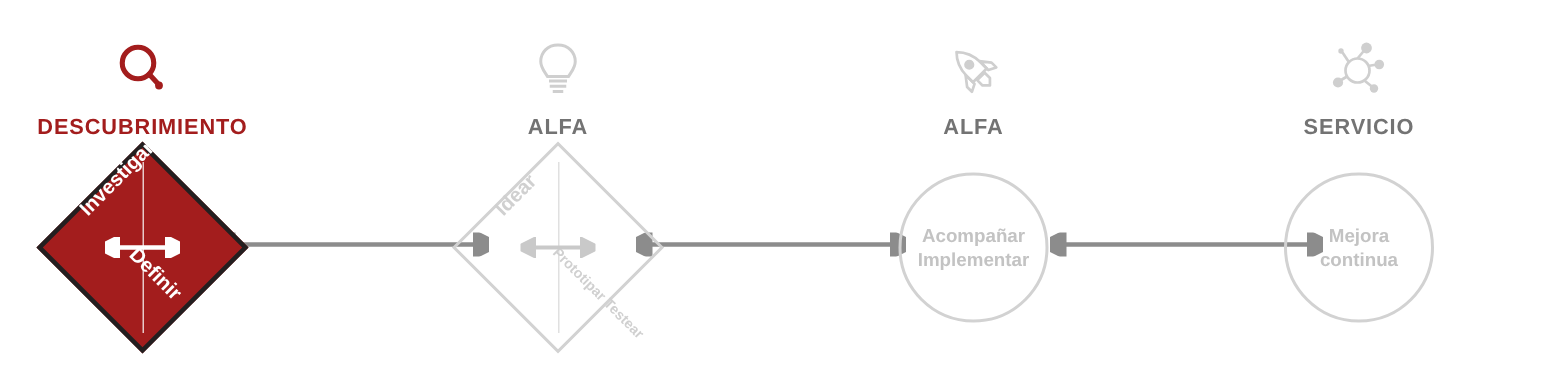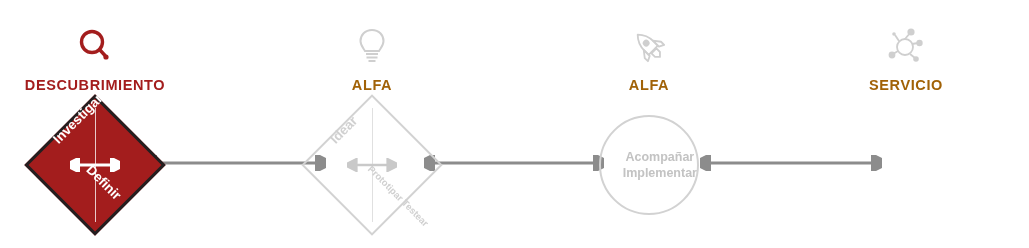--- a/index.html
+++ b/index.html
@@ -45,21 +45,21 @@
     top: 75px;
     left: 0;
     width: 200px;
     text-align: center;
     font-size: 14.5px;
     font-weight: bold;
     letter-spacing: 0.6px;
     line-height: 20px;
   }
   .stage-title.active  { color: #A31D1D; }
-  .stage-title.muted   { color: #a16207; }
+  .stage-title.muted   { color: #737373; }
 
   
   .shape-wrap {
     position: absolute;
     top: 106px;
     left: 50%;
     transform: translateX(-50%);
     width: 118px;
     height: 118px;
   }
@@ -135,21 +135,21 @@
     position: absolute;
     left: 9px;
     top: 9px;
     width: 100px;
     height: 100px;
     border-radius: 50%;
     border: 2px solid #d2d2d2;
     box-sizing: border-box;
     display: flex;
     align-items: center;
-    justify-content: flex-end;
+    justify-content: center;
     text-align: center;
   }
   .circle-label {
     color: #c3c3c3;
     font-size: 12.5px;
     font-weight: bold;
     line-height: 16px;
     white-space: pre-line;
   }
 
@@ -308,15 +308,21 @@
         <line x1="15" y1="17" x2="11" y2="11" stroke="#cfcfcf" stroke-width="1.8"></line>
         <circle cx="27" cy="8" r="3.6" fill="#cfcfcf"></circle>
         <circle cx="35.5" cy="19" r="3.2" fill="#cfcfcf"></circle>
         <circle cx="32" cy="35" r="2.8" fill="#cfcfcf"></circle>
         <circle cx="8" cy="31" r="3.4" fill="#cfcfcf"></circle>
         <circle cx="10" cy="10" r="1.8" fill="#cfcfcf"></circle>
       </svg>
     </div>
     <div class="stage-title muted">SERVICIO</div>
 
+    <div class="shape-wrap">
+      <div class="circle">
+        <div class="circle-label">Mejora
+continua</div>
+      </div>
+    </div>
   </div>
 
 </div>
 
 </body></html>

